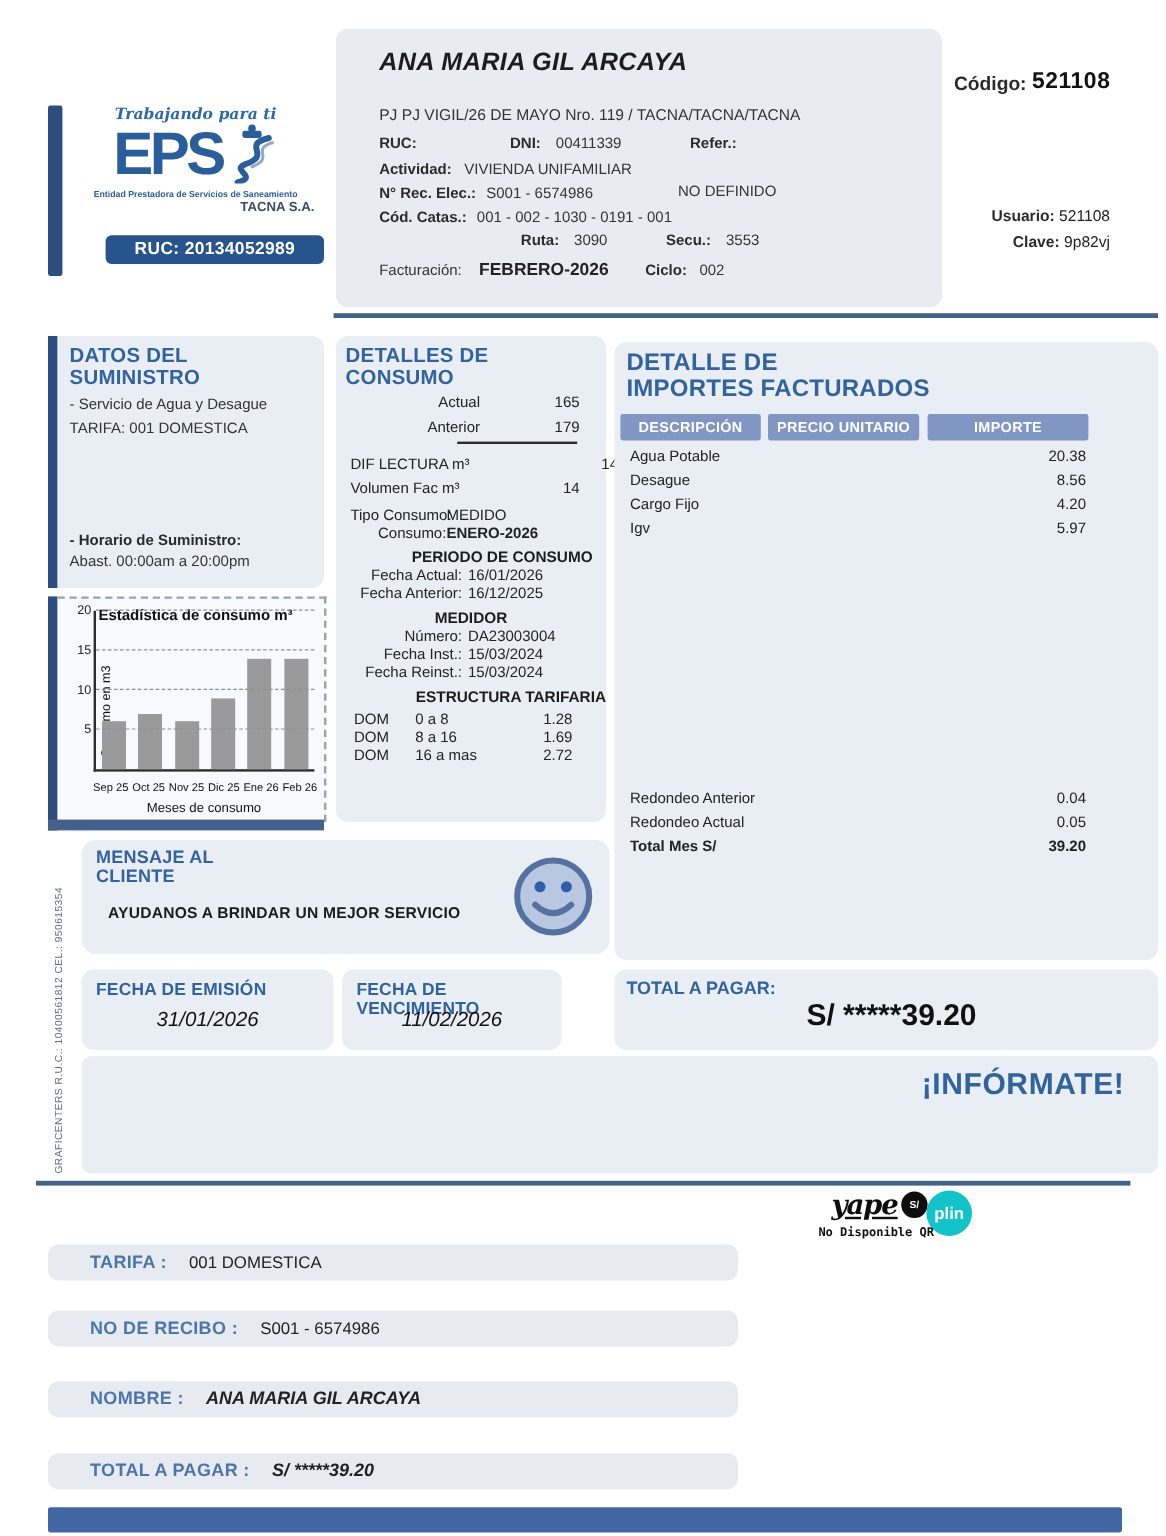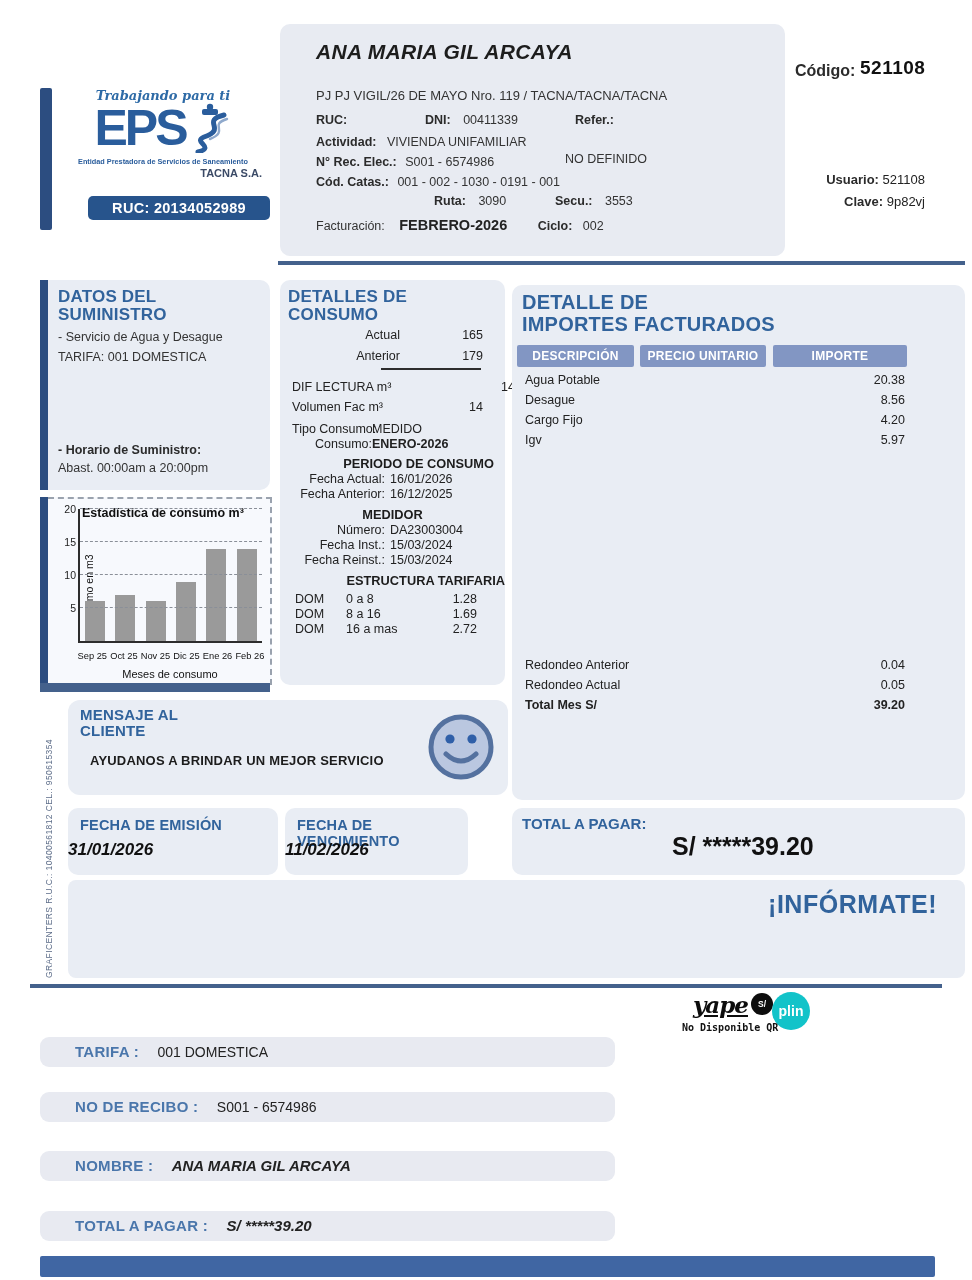--- a/index.html
+++ b/index.html
@@ -75,21 +75,21 @@
   #mensaje-title{left:12px;top:7px;font-size:15px;}
   #mensaje-body{left:22px;top:53px;font-size:13px;font-weight:bold;color:#1c1c1c;letter-spacing:.2px;}
   #smiley{right:12px;top:12px;}
 
   
   .datebox{top:808px;height:67px;}
   #emision-box{left:68px;width:210px;}
   #venc-box{left:285px;width:183px;}
   #totalpagar-box{left:512px;top:808px;width:453px;height:67px;}
   .date-label{position:absolute;left:12px;top:9px;font-size:14.5px;font-weight:bold;color:#31639c;letter-spacing:.2px;}
-  .date-value{position:absolute;left:0;top:32px;width:100%;font-size:17px;font-weight:bold;font-style:italic;color:#111;}
+  .date-value{position:absolute;left:0;top:32px;width:100%;text-align:center;font-size:17px;font-weight:normal;font-style:italic;color:#111;}
   #totalpagar-label{position:absolute;left:10px;top:7px;font-size:15px;font-weight:bold;color:#31639c;}
   #totalpagar-value{position:absolute;left:160px;top:24px;font-size:25px;font-weight:bold;color:#111;}
 
   #informate-box{left:68px;top:880px;width:897px;height:98px;border-radius:8px;}
   #informate-text{position:absolute;right:28px;top:10px;font-size:25px;font-weight:bold;color:#31639c;letter-spacing:.5px;}
 
   #side-note{left:44px;top:978px;transform:rotate(-90deg);transform-origin:0 0;font-size:8.5px;color:#5d6d89;white-space:nowrap;letter-spacing:.4px;}
   #main-divider{left:30px;top:984px;width:912px;height:4px;background:#44618c;}
 
   

